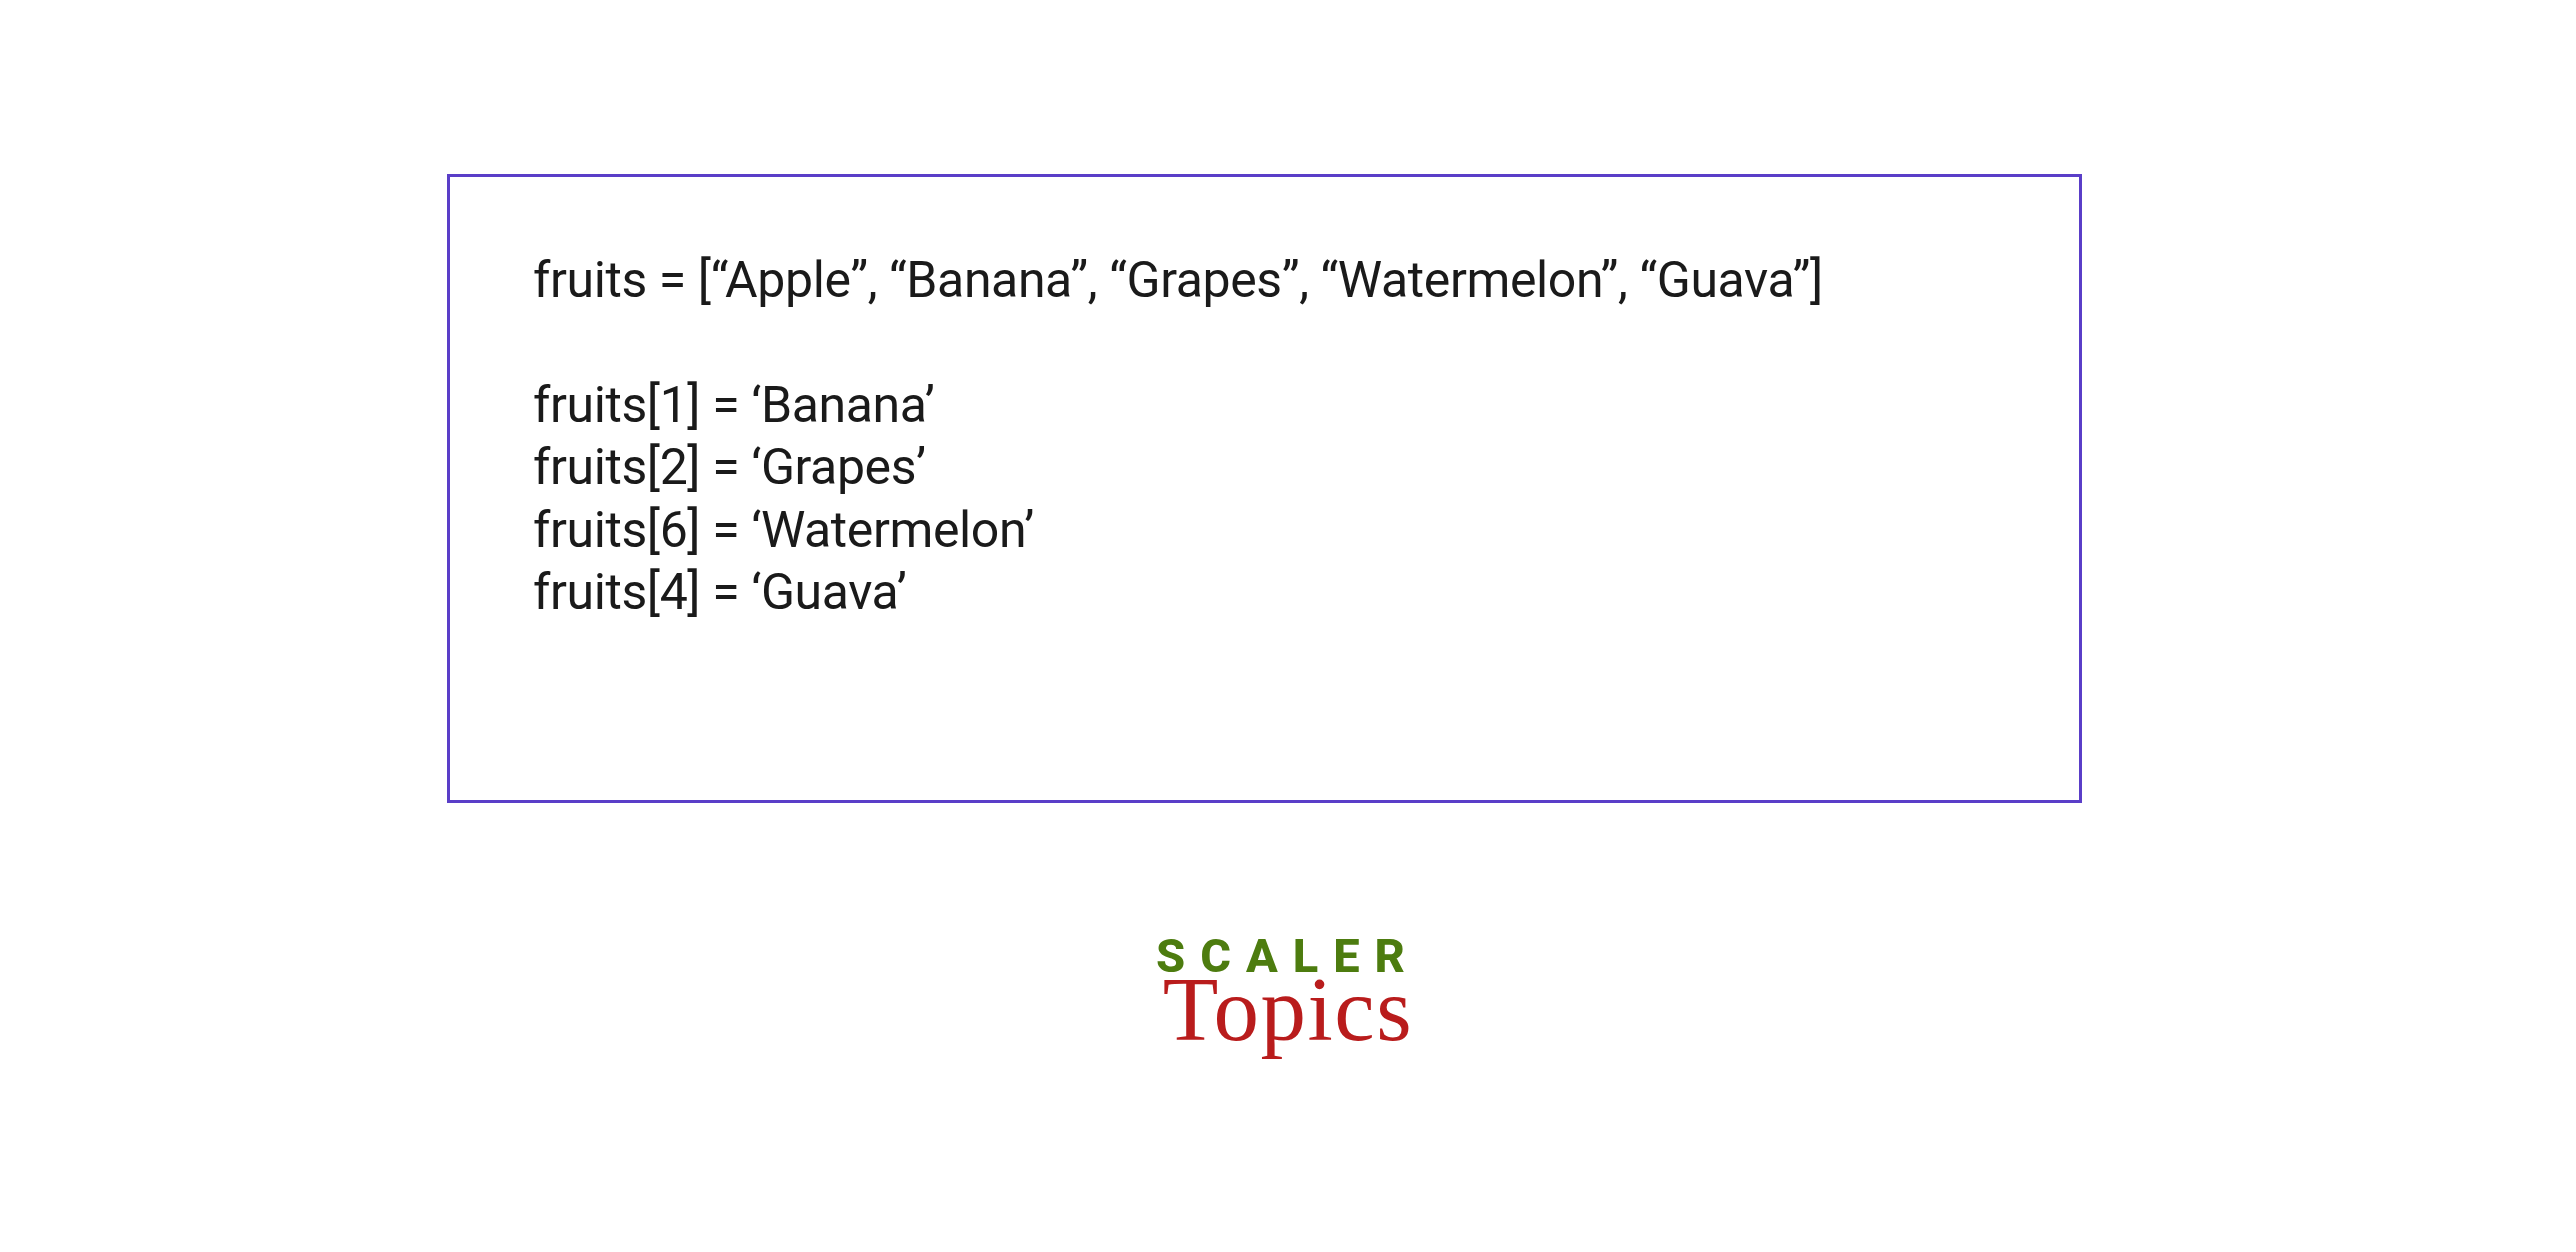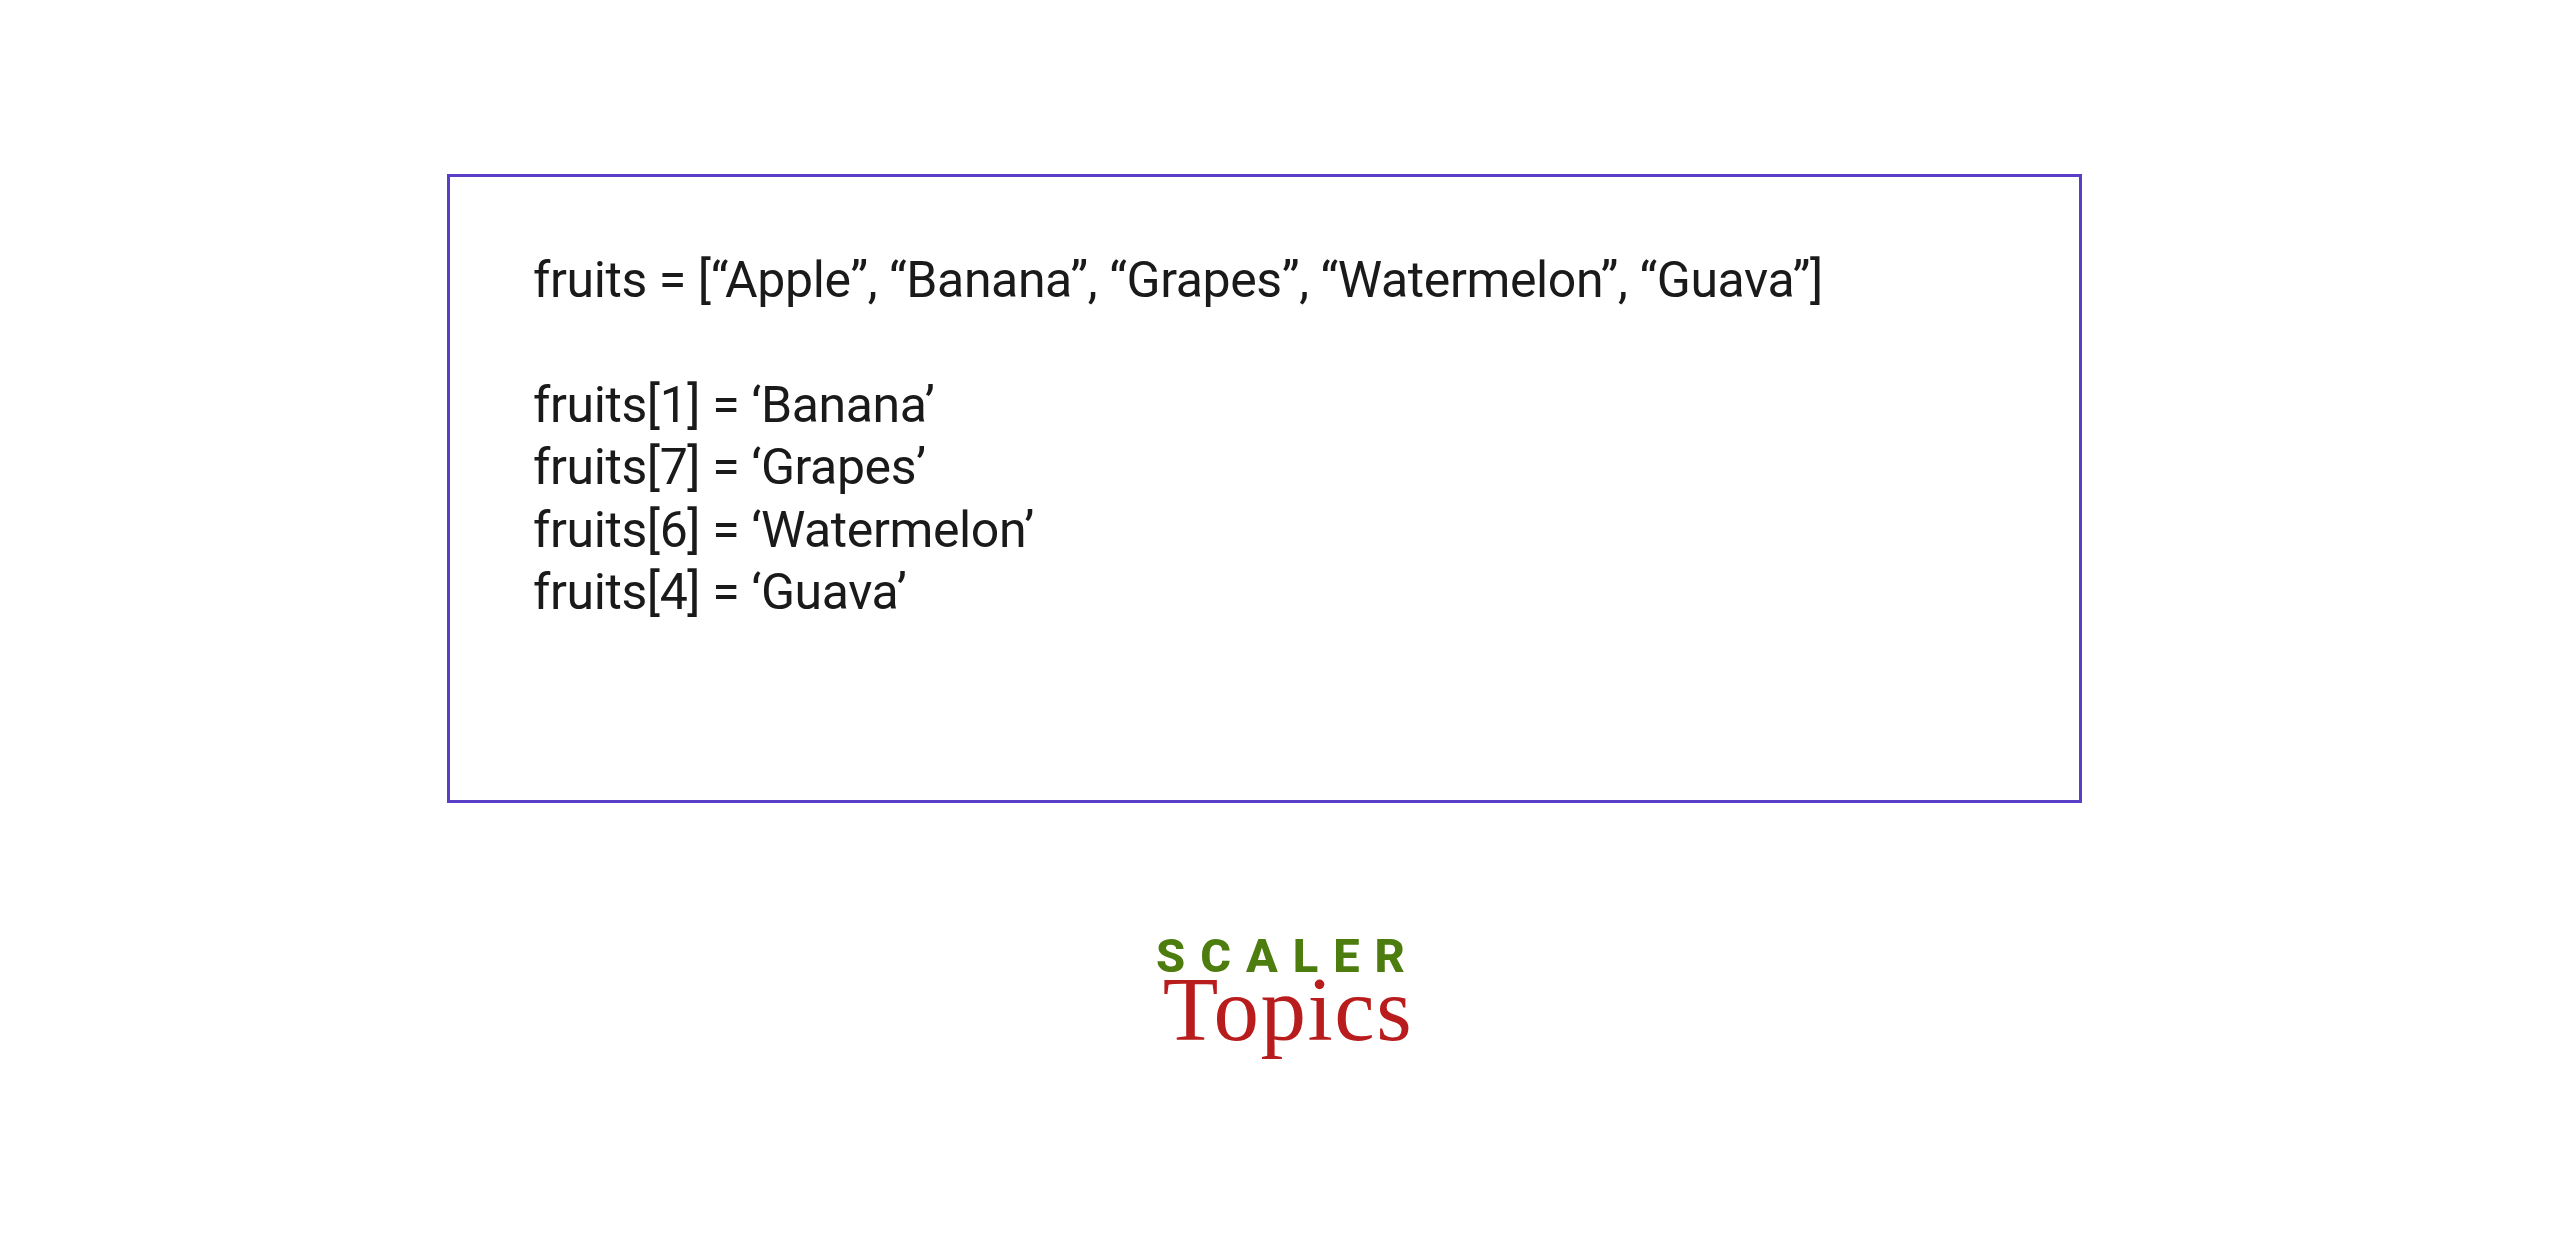--- a/index.html
+++ b/index.html
@@ -62,21 +62,21 @@
   }
 </style>
 </head>
 <body>
 
 <div class="wrap">
   <div class="code-box">
     <div class="code-line">fruits = [“Apple”, “Banana”, “Grapes”, “Watermelon”, “Guava”]</div>
     <div class="gap"></div>
     <div class="code-line">fruits[1] = ‘Banana’</div>
-    <div class="code-line">fruits[7] = ‘Grapes’</div>
+    <div class="code-line">fruits[2] = ‘Grapes’</div>
     <div class="code-line">fruits[6] = ‘Watermelon’</div>
     <div class="code-line">fruits[4] = ‘Guava’</div>
   </div>
 
   <div class="brand">
     <div class="brand-top">SCALER</div>
     <div class="brand-bottom">Topics</div>
   </div>
 </div>
 

